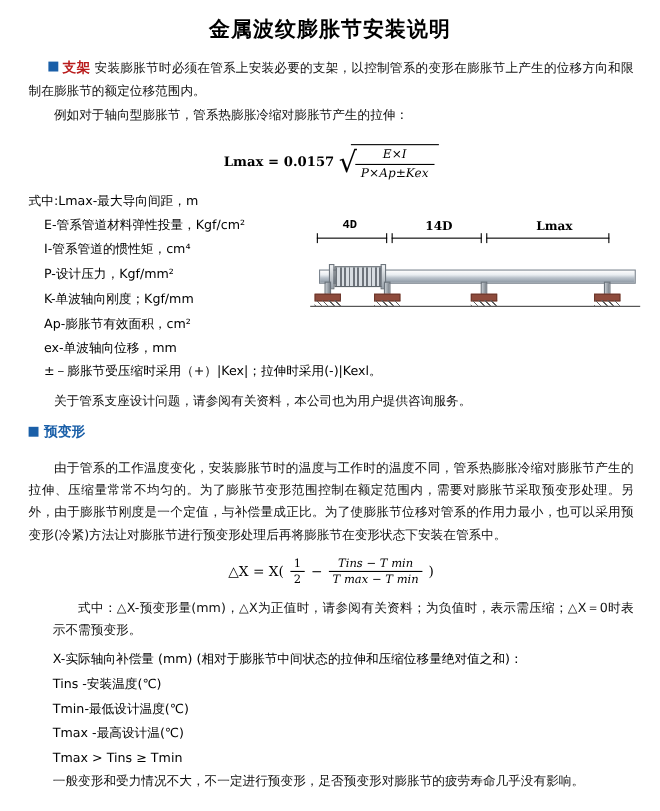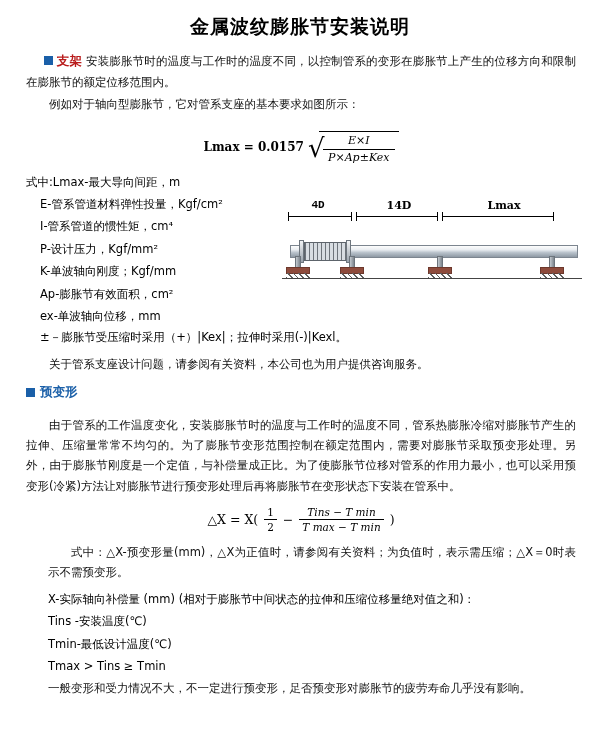--- a/index.html
+++ b/index.html
@@ -278,23 +278,23 @@
 <div class="page">
 
   <div class="title">金属波纹膨胀节安装说明</div>
 
   <div class="content">
 
     <div>
       <p class="para">
         <span style="display:inline-block;width:18px"></span><span class="blue-square"></span>
         <span style="color:#b91c1c;font-weight:bold;font-size:12.5px;">支架</span>
-        <span>安装膨胀节时的温度与工作时的温度不同，以控制管系的变形在膨胀节上产生的位移方向和限制在膨胀节的额定位移范围内。</span>
+        <span>安装膨胀节时必须在管系上安装必要的支架，以控制管系的变形在膨胀节上产生的位移方向和限制在膨胀节的额定位移范围内。</span>
       </p>
-      <p class="para indent">例如对于轴向型膨胀节，它对管系支座的基本要求如图所示：</p>
+      <p class="para indent">例如对于轴向型膨胀节，管系热膨胀冷缩对膨胀节产生的拉伸：</p>
     </div>
 
     <div class="formula-box">
       <span class="formula">
         <span>Lmax = 0.0157</span>
         <span class="sqrt">
           <span class="radical">√</span>
           <span class="inner">
             <span class="frac">
               <span class="num">E×I</span>
@@ -393,19 +393,20 @@
       </span>
       <span>)</span>
     </div>
 
     <p class="para" style="padding-left:22px;text-indent:2em">式中：△X-预变形量(mm)，△X为正值时，请参阅有关资料；为负值时，表示需压缩；△X＝0时表示不需预变形。</p>
 
     <div class="note mt6">
       <div>X-实际轴向补偿量 (mm) (相对于膨胀节中间状态的拉伸和压缩位移量绝对值之和)：</div>
       <div>Tins -安装温度(℃)</div>
       <div>Tmin-最低设计温度(℃)</div>
+      <div>Tmax -最高设计温(℃)</div>
       <div>Tmax &gt; Tins ≥ Tmin</div>
     </div>
 
     <p class="para" style="padding-left:22px;text-indent:0">一般变形和受力情况不大，不一定进行预变形，足否预变形对膨胀节的疲劳寿命几乎没有影响。</p>
 
   </div>
 </div>
 
 </body></html>

